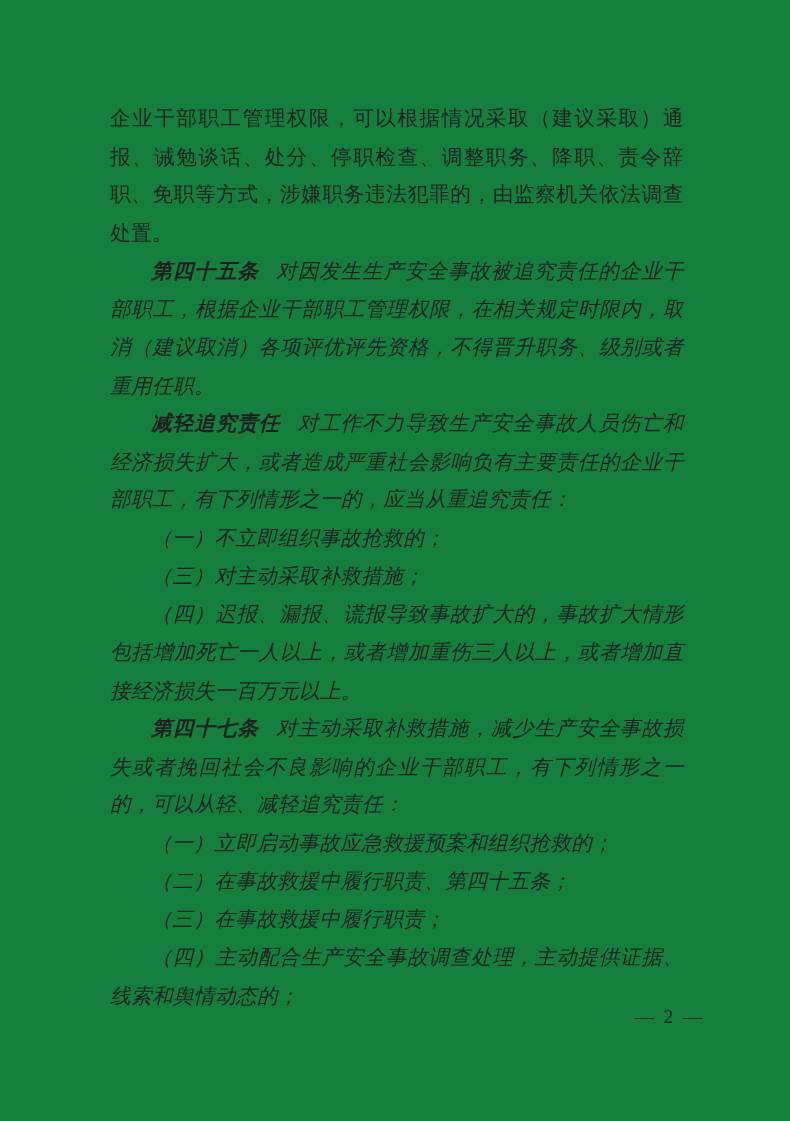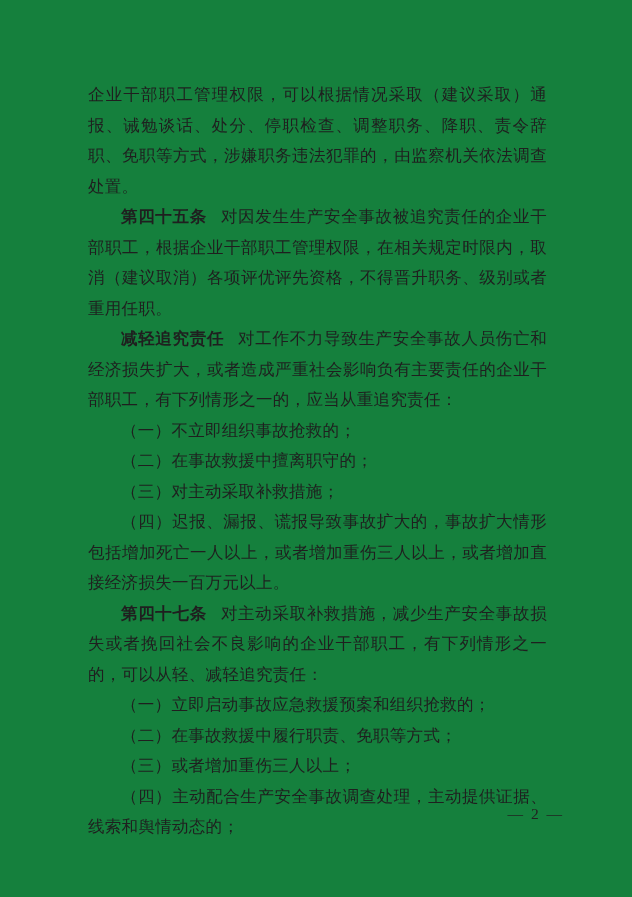--- a/index.html
+++ b/index.html
@@ -27,20 +27,21 @@
   .para {
     margin: 0;
     font-size: 16.5px;
     line-height: 30.5px;
     text-align: justify;
     text-justify: inter-ideograph;
     letter-spacing: 0.3px;
   }
   .para.indent {
     text-indent: 2em;
+    font-style: italic;
   }
   .article-heading {
     font-weight: 700;
     margin-right: 0.85em;
   }
   .footer {
     position: absolute;
     top: 805px;
     right: 100px;
     font-size: 15.5px;
@@ -55,27 +56,26 @@
 <div class="page">
   <div class="content">
 
     <p class="para">企业干部职工管理权限，可以根据情况采取（建议采取）通报、诫勉谈话、处分、停职检查、调整职务、降职、责令辞职、免职等方式，涉嫌职务违法犯罪的，由监察机关依法调查处置。</p>
 
     <p class="para indent"><span class="article-heading">第四十五条</span><span>对因发生生产安全事故被追究责任的企业干部职工，根据企业干部职工管理权限，在相关规定时限内，取消（建议取消）各项评优评先资格，不得晋升职务、级别或者重用任职。</span></p>
 
     <p class="para indent"><span class="article-heading">减轻追究责任</span><span>对工作不力导致生产安全事故人员伤亡和经济损失扩大，或者造成严重社会影响负有主要责任的企业干部职工，有下列情形之一的，应当从重追究责任：</span></p>
 
     <p class="para indent">（一）不立即组织事故抢救的；</p>
-    <p class="para indent">（二）在事故救援中擅离职守的；</p>
     <p class="para indent">（三）对主动采取补救措施；</p>
     <p class="para indent">（四）迟报、漏报、谎报导致事故扩大的，事故扩大情形包括增加死亡一人以上，或者增加重伤三人以上，或者增加直接经济损失一百万元以上。</p>
 
     <p class="para indent"><span class="article-heading">第四十七条</span><span>对主动采取补救措施，减少生产安全事故损失或者挽回社会不良影响的企业干部职工，有下列情形之一的，可以从轻、减轻追究责任：</span></p>
 
     <p class="para indent">（一）立即启动事故应急救援预案和组织抢救的；</p>
-    <p class="para indent">（二）在事故救援中履行职责、免职等方式；</p>
-    <p class="para indent">（三）或者增加重伤三人以上；</p>
+    <p class="para indent">（二）在事故救援中履行职责、第四十五条；</p>
+    <p class="para indent">（三）在事故救援中履行职责；</p>
     <p class="para indent">（四）主动配合生产安全事故调查处理，主动提供证据、线索和舆情动态的；</p>
 
   </div>
 
   <div class="footer">— 2 —</div>
 </div>
 
 </body></html>

